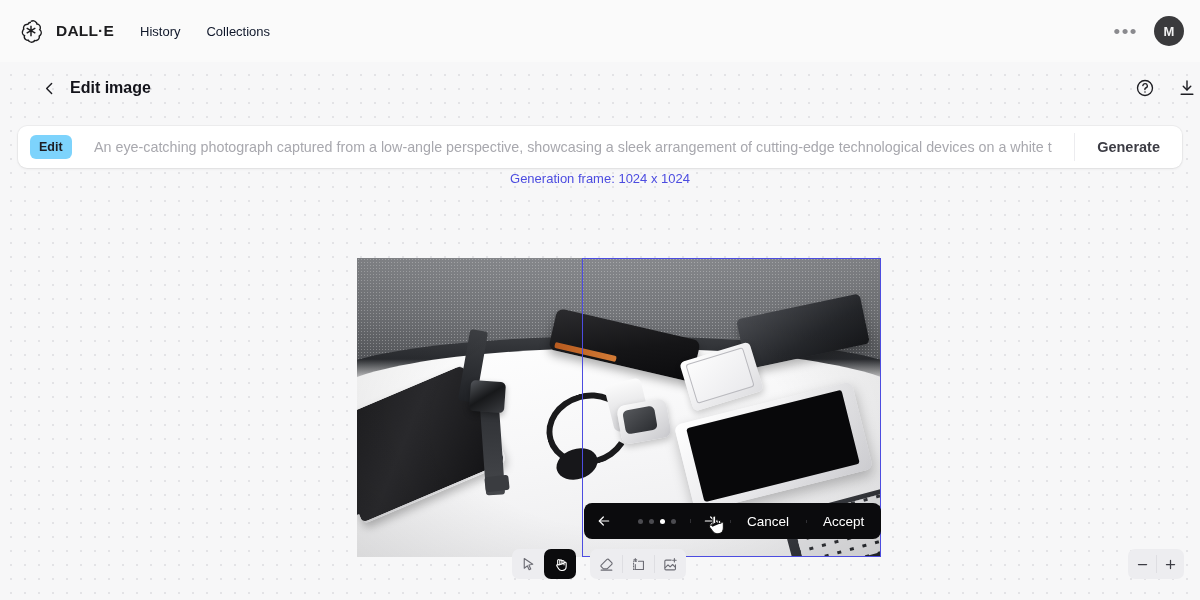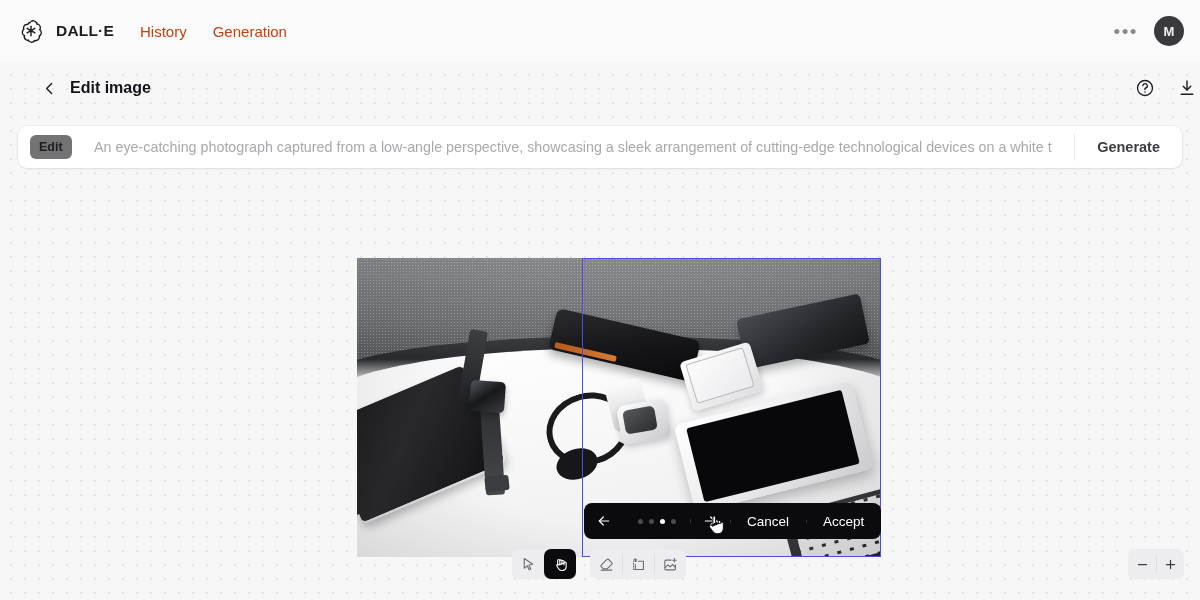--- a/index.html
+++ b/index.html
@@ -18,21 +18,21 @@
     display: flex; align-items: center;
     padding: 0 16px;
     z-index: 30;
   }
   .brand-logo { width: 26px; height: 26px; margin-left: 2px; margin-right: 12px; flex: none; }
   .brand-name {
     font-size: 15.5px; font-weight: bold; color: #1d1d1f; letter-spacing: .2px;
     margin-right: 26px;
   }
   .nav-link {
-    font-size: 15px; color: #c2410c; margin-right: 26px; cursor: pointer;
+    font-size: 13px; color: #0f172a; margin-right: 26px; cursor: pointer;
     white-space: nowrap;
   }
   .nav-spacer { flex: 1; }
   .dots-btn {
     color: #8a8a8e; font-size: 19px; letter-spacing: 1.5px; line-height: 1;
     margin-right: 16px; cursor: pointer; user-select: none;
   }
   .avatar {
     width: 30px; height: 30px; border-radius: 50%;
     background: #3a3a3c; color: #f2f2f2;
@@ -69,21 +69,21 @@
 
   
   .prompt-bar {
     position: absolute; left: 18px; top: 126px; width: 1164px; height: 42px;
     background: #fff; border-radius: 9px;
     box-shadow: 0 1px 3px rgba(0,0,0,.07), 0 0 0 1px rgba(0,0,0,.035);
     display: flex; align-items: center; z-index: 20;
   }
   .edit-chip {
     margin-left: 12px; flex: none;
-    background: #737373; color: #1d1d22;
+    background: #7dd3fc; color: #1d1d22;
     font-size: 12.5px; font-weight: bold;
     padding: 5px 9px; border-radius: 6px; cursor: pointer;
   }
   .prompt-text {
     flex: 1; min-width: 0;
     margin: 0 14px;
     font-size: 14.3px; color: #a8a8ae;
     white-space: nowrap; overflow: hidden; text-overflow: ellipsis;
     cursor: text;
     text-align: center;
@@ -338,21 +338,21 @@
 
   <div class="topnav">
     <span class="brand-logo">
       <svg viewBox="0 0 24 24" width="26" height="26" fill="none" stroke="#1d1d1f" stroke-width="1.35">
         <path d="M12 3.2c1.6-1.1 3.8-.7 4.9 1 .3.4.5.9.6 1.4 1.9.2 3.3 1.9 3.1 3.8-.1.5-.2 1-.5 1.4 1.5 1.2 1.8 3.4.6 4.9-.3.4-.7.7-1.1 1 .4 1.9-.8 3.7-2.6 4.1-.5.1-1 .1-1.5 0-1.1 1.6-3.3 2-4.9.9-.4-.3-.8-.7-1-1.1-1.9.2-3.6-1.1-3.8-3 0-.5 0-1 .2-1.4-1.7-.8-2.4-2.9-1.6-4.6.2-.5.5-.9.9-1.2-.6-1.8.4-3.8 2.2-4.4.5-.2 1-.2 1.5-.2.6-1.1 1.7-1.8 3-1.8"></path>
         <path d="M12 7.2v9.6M8 9.4l8 4.6M16 9.4l-8 4.6"></path>
       </svg>
     </span>
     <span class="brand-name">DALL·E</span>
     <span class="nav-link">History</span>
-    <span class="nav-link">Generation</span>
+    <span class="nav-link">Collections</span>
     <span class="nav-spacer"></span>
     <span class="dots-btn">•••</span>
     <span class="avatar">M</span>
   </div>
 
   <div class="canvas">
 
     <div class="image-wrap">
       <div class="photo">
         <div class="backdrop"></div>
@@ -409,20 +409,21 @@
     </span>
   </div>
 
   <div class="prompt-bar">
     <span class="edit-chip">Edit</span>
     <span class="prompt-text" title="Describe the image you want to generate">An eye-catching photograph captured from a low-angle perspective, showcasing a sleek arrangement of cutting-edge technological devices on a white t</span>
     <span class="prompt-divider"></span>
     <span class="generate-btn">Generate</span>
   </div>
 
+  <div class="frame-label">Generation frame: 1024 x 1024</div>
 
   <div class="action-bar">
     <span class="ab-seg ab-arrow">
       <svg viewBox="0 0 24 24" width="16" height="16" fill="none" stroke="#fff" stroke-width="1.8" stroke-linecap="round" stroke-linejoin="round">
         <path d="M19 12H5"></path>
           <polyline points="11 6 5 12 11 18"></polyline>
       </svg>
     </span>
     <span class="ab-seg ab-dots">
       <span class="dot"></span>

